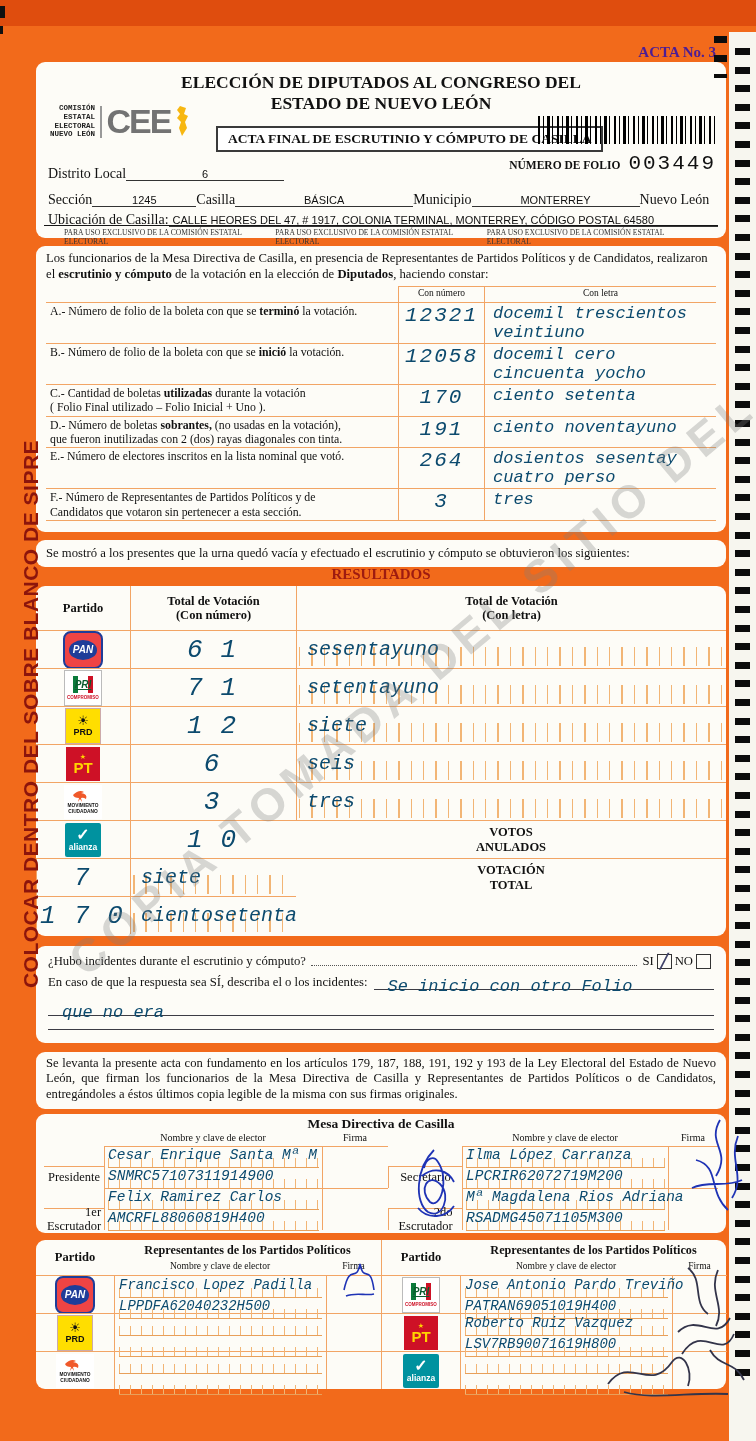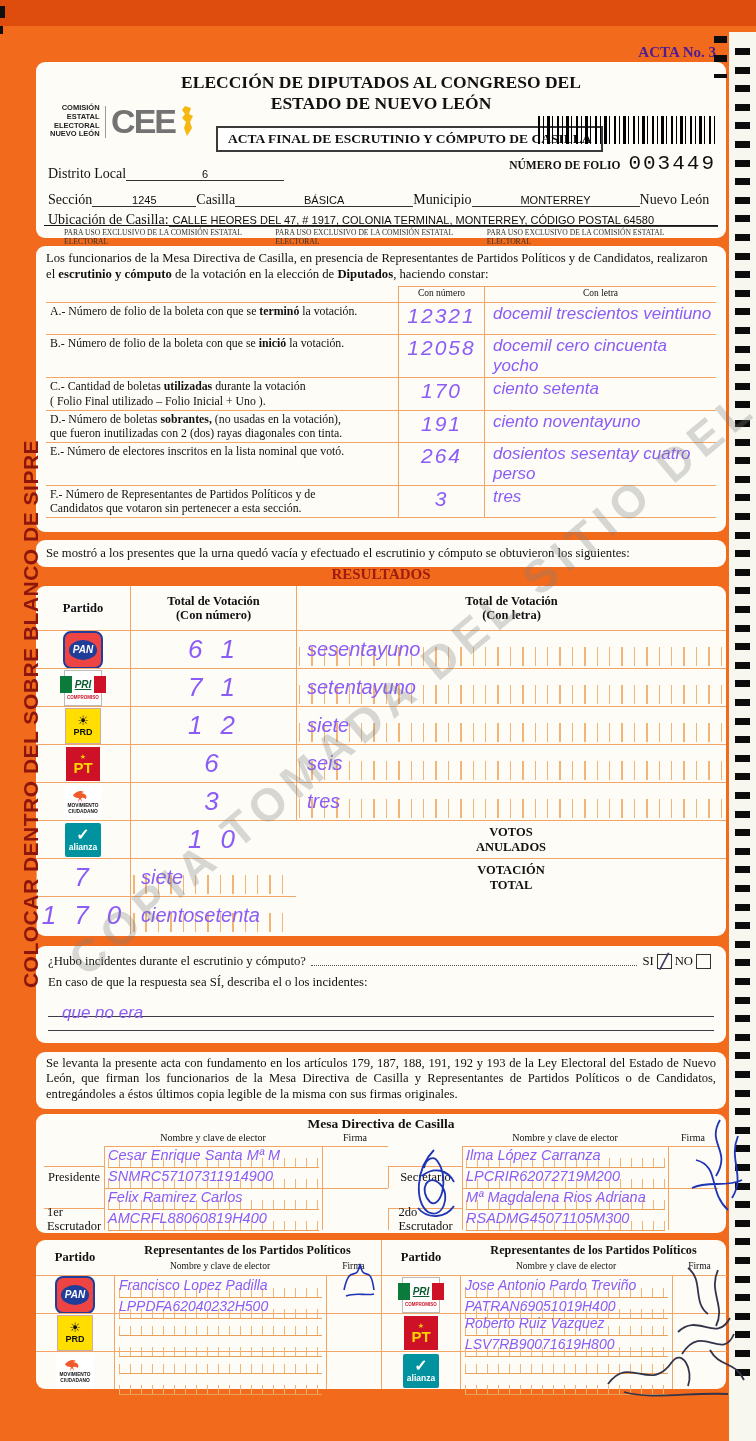--- a/index.html
+++ b/index.html
@@ -15,26 +15,26 @@
     background:repeating-linear-gradient(to bottom,#0c0c0c 0 7px,transparent 7px 19px);}
   .acta-no{position:absolute;right:40px;top:44px;font-weight:bold;font-size:15px;color:#4c1d95;z-index:3;}
   .side-text{position:absolute;left:-269px;top:702px;width:600px;text-align:center;
     transform:rotate(-90deg);font-family:"Liberation Sans",sans-serif;font-weight:bold;
     font-size:21px;letter-spacing:.5px;color:#8C150C;z-index:2;}
   .watermark{position:absolute;left:58px;top:945px;transform:rotate(-40deg);transform-origin:0 0;
     font-family:"Liberation Sans",sans-serif;font-weight:bold;font-size:46px;letter-spacing:7px;
     color:rgba(125,125,125,.30);white-space:nowrap;z-index:9;pointer-events:none;}
   .card{position:absolute;left:36px;width:690px;background:#FDFCF7;border-radius:9px;z-index:1;box-sizing:border-box;}
   .pre{white-space:pre-line;}
-  .hw{font-family:Liberation Sans, sans-serif;font-style:italic;color:#8b5cf6;}
+  .hw{font-family:Liberation Mono, monospace;font-style:italic;color:#0c4a6e;}
   
   #card-header{top:62px;height:176px;}
   .title{position:absolute;left:0;right:0;top:10px;text-align:center;font-weight:bold;font-size:17.5px;line-height:1.18;}
   .logoblk{position:absolute;left:14px;top:40px;display:flex;align-items:center;}
-  .orgname{font-family:Liberation Sans, sans-serif;font-weight:bold;font-size:7.5px;line-height:1.15;
+  .orgname{font-family:Liberation Mono, monospace;font-weight:bold;font-size:7.5px;line-height:1.15;
     text-align:right;color:#222;white-space:pre-line;}
   .orgdiv{width:1.5px;height:32px;background:#999;margin:0 5px;}
   .cee{font-family:"Liberation Sans",sans-serif;font-weight:bold;font-size:34px;color:#737373;letter-spacing:-2px;}
   .nlshape{margin-left:2px;}
   .subtitle-box{position:absolute;left:180px;top:64px;border:2px solid #3a3a3a;padding:3px 10px;
     font-weight:bold;font-size:13.5px;background:#fff;}
   .barcode{position:absolute;right:10px;top:54px;width:178px;height:28px;
     background:repeating-linear-gradient(90deg,#000 0 2px,transparent 2px 5px,#000 5px 6px,transparent 6px 9px,#000 9px 12px,transparent 12px 14px,#000 14px 15px,transparent 15px 19px);}
   .folio-line{position:absolute;right:10px;top:90px;display:flex;align-items:baseline;gap:8px;}
   .folio-label{font-weight:bold;font-size:11.5px;}
@@ -66,21 +66,21 @@
     background:repeating-linear-gradient(to right,#F2B575 0 1.5px,transparent 1.5px 12.4px);}
   .hw-letra{position:relative;z-index:2;font-size:20px;}
   .ptext{font-weight:bold;font-size:12.5px;text-align:center;line-height:1.15;}
   
   .logo{display:flex;flex-direction:column;align-items:center;justify-content:center;
     font-family:"Liberation Sans",sans-serif;}
   .logo-pan{width:36px;height:34px;background:#ef4444;border:2.5px solid #1F3D99;border-radius:8px;}
   .pan-oval{background:#1F3D99;color:#fff;font-weight:bold;font-size:10px;font-style:italic;
     border-radius:50%;padding:5px 4px;line-height:1;}
   .logo-pri{width:36px;height:34px;background:#fff;border:1px solid #bbb;}
-  .pri-flag{display:block;width:46px;height:17px;font-weight:bold;font-size:10px;color:#0b5c2e;
+  .pri-flag{display:block;width:20px;height:17px;font-weight:bold;font-size:10px;color:#0b5c2e;
     text-align:center;line-height:17px;
     background:linear-gradient(90deg,#0b7a3b 0 26%,#fff 26% 74%,#ce1126 74% 100%);text-decoration:underline;}
   .pri-sub{font-style:normal;font-weight:bold;font-size:4.5px;color:#ce1126;margin-top:2px;}
   .logo-prd{width:34px;height:34px;background:#FFDE00;border:1px solid #caa;}
   .prd-sun{font-style:normal;font-size:13px;color:#111;line-height:1;}
   .logo-prd b{font-size:9px;color:#111;}
   .logo-pt{width:34px;height:34px;background:#CE1126;}
   .pt-star{font-style:normal;font-size:7px;color:#FFD400;line-height:1;}
   .logo-pt b{font-size:15px;color:#FFD400;line-height:1;}
   .logo-mc{width:38px;height:34px;background:#fff;}
@@ -103,21 +103,21 @@
   
   #card-legal{top:1052px;height:57px;padding:4px 10px;}
   #card-legal p{margin:0;font-size:12.6px;line-height:1.23;text-align:justify;}
   
   #card-mesa{top:1114px;height:119px;padding:2px 8px 0;}
   .mesa-title{text-align:center;font-weight:bold;font-size:13.5px;}
   .mgrid{display:grid;grid-template-columns:60px 218px 66px 74px 206px 50px;
     grid-template-rows:14px repeat(2,42px);}
   .mcell{box-sizing:border-box;padding:0 3px;}
   .mh{font-size:10px;text-align:center;}
-  .role{font-size:12.5px;text-align:left;display:flex;align-items:center;justify-content:center;line-height:1.1;margin-top:20px;}
+  .role{font-size:12.5px;text-align:right;display:flex;align-items:center;justify-content:center;line-height:1.1;margin-top:20px;}
   .wline{position:relative;height:20px;border-bottom:1px solid #E8A05A;}
   .wline::after{content:"";position:absolute;left:0;right:0;bottom:0;height:9px;
     background:repeating-linear-gradient(to right,#F2B575 0 1.4px,transparent 1.4px 11px);}
   .nm{position:relative;z-index:2;font-size:14.5px;white-space:nowrap;display:block;margin-bottom:-3px;}
   
   #card-reps{top:1240px;height:149px;display:flex;}
   .half{width:345px;display:grid;grid-template-columns:78px 212px 55px;
     grid-template-rows:21px 14px repeat(3,38px);box-sizing:border-box;}
   .rp{box-sizing:border-box;}
   .rp-title{font-weight:bold;font-size:12.2px;text-align:center;align-self:center;}
@@ -330,20 +330,23 @@
       <span class="leader"></span>
       <span>SI</span>
       <span class="chk">
           <i class="hwmark">╱</i>
         </span>
       <span>NO</span>
       <span class="chk"></span>
     </div>
     <div class="inc2">
       <span>En caso de que la respuesta sea SÍ, describa el o los incidentes:</span>
+      <span class="ansline">
+          <span class="hw ans">Se inicio con otro Folio</span>
+        </span>
     </div>
     <div class="inc3">
       <span class="ansline">
           <span class="hw ans">que no era</span>
         </span>
     </div>
     <div class="inc3">
         <span class="ansline"></span>
       </div>
   </section>

